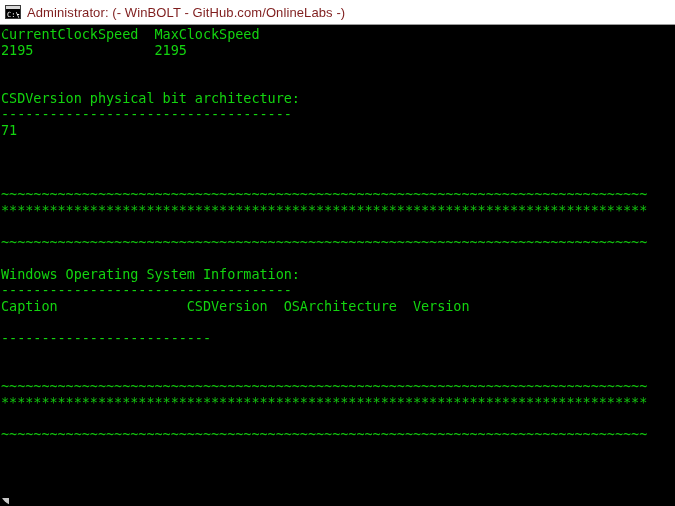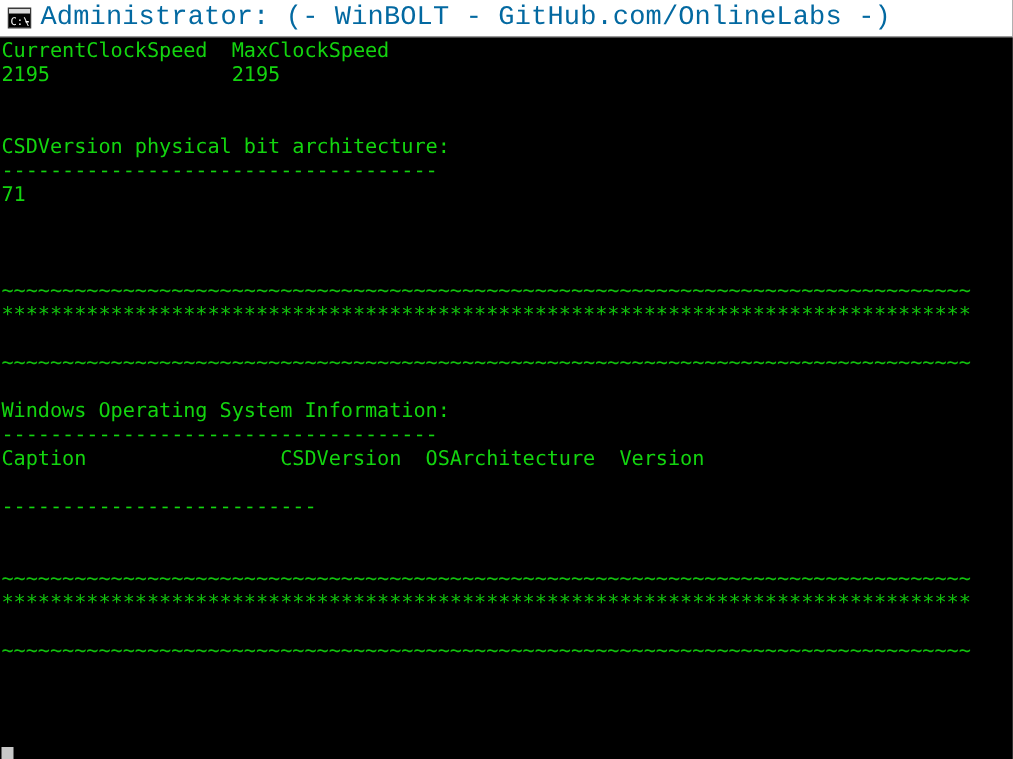--- a/index.html
+++ b/index.html
@@ -36,34 +36,35 @@
     box-sizing: border-box;
   }
   .titlebar-icon {
     width: 16px;
     height: 16px;
     margin-right: 6px;
     flex: 0 0 auto;
     position: relative;
   }
   .titlebar-title {
-    font-family: Liberation Mono, monospace;
-    font-size: 18px;
-    color: #0369a1;
+    font-family: Liberation Sans, sans-serif;
+    font-size: 13px;
+    color: #7f1d1d;
     white-space: nowrap;
     letter-spacing: 0.1px;
   }
 
   
   .console {
     flex: 1 1 auto;
     background: #000000;
     position: relative;
     overflow: hidden;
     padding: 0;
+    border-radius: 16px;
   }
   .console-inner {
     position: absolute;
     left: 0;
     top: 1px;
     right: 0;
     bottom: 0;
   }
   .line {
     font-family: "DejaVu Sans Mono", monospace;

